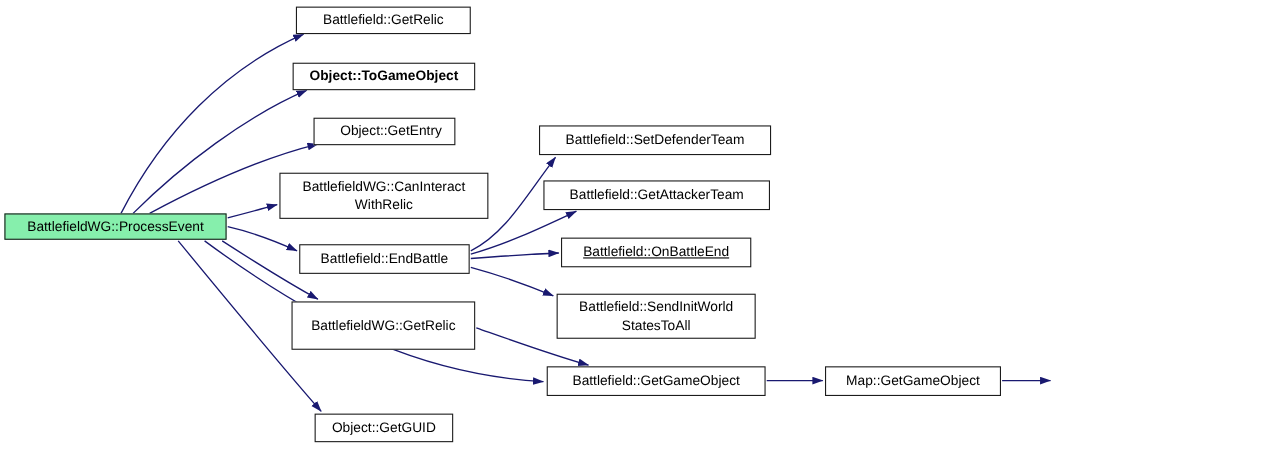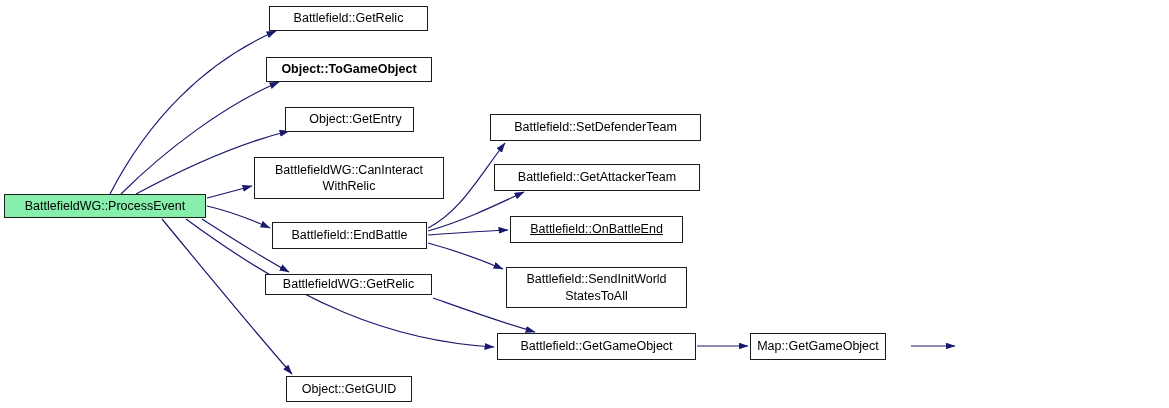--- a/index.html
+++ b/index.html
@@ -25,28 +25,28 @@
     z-index:2;
   }
   .node.highlight{background:#86efac;}
   
   #n-process     {left:4px;   top:194px; width:202px; height:24px;}
   #n-iswar       {left:269px; top:6px;   width:159px; height:25px;}
   #n-togame      {left:266px; top:57px;  width:166px; height:25px;font-weight:bold;}
   #n-getentry    {left:285px; top:107px; width:129px; height:25px;padding-left:12px;}
   #n-caninteract {left:254px; top:157px; width:190px; height:42px;}
   #n-endbattle   {left:272px; top:222px; width:155px; height:27px;}
-  #n-getrelic    {left:265px; top:274px; width:167px; height:21px;}
+  #n-getrelic    {left:265px; top:274px; width:167px; height:44px;}
   #n-getguid     {left:286px; top:376px; width:126px; height:26px;}
   #n-setdef      {left:490px; top:114px; width:211px; height:27px;}
   #n-getatt      {left:494px; top:164px; width:206px; height:27px;}
   #n-onend       {left:510px; top:216px; width:173px; height:27px;text-decoration:underline;}
   #n-sendinit    {left:506px; top:267px; width:181px; height:41px;}
   #n-getgo       {left:497px; top:333px; width:199px; height:27px;}
-  #n-mapgetgo    {left:750px; top:333px; width:136px; height:27px;}
+  #n-mapgetgo    {left:750px; top:333px; width:160px; height:27px;}
   #n-find        {left:957px; top:327px; width:206px; height:40px;}
   .edge{fill:none;stroke:#191970;stroke-width:1.2px;}
 </style>
 </head>
 <body>
 
 <div id="canvas">
 
   <svg id="edges" width="1169" height="408" viewBox="0 0 1169 408" xmlns="http://www.w3.org/2000/svg">
     <defs>

